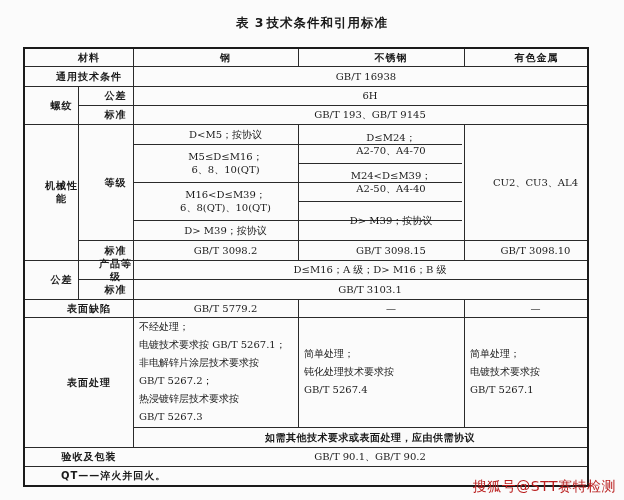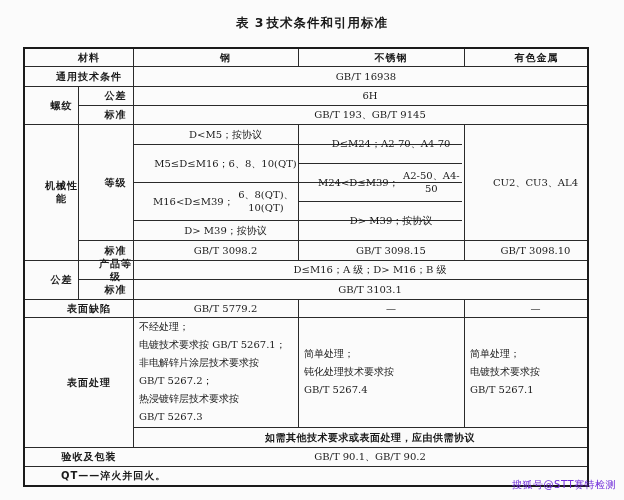--- a/index.html
+++ b/index.html
@@ -9,25 +9,25 @@
            font-family:"DejaVu Sans", sans-serif; font-weight:bold; font-size:12.5px; letter-spacing:1px; }
   .title .num { margin-right:2px; }
   .tbl { position:absolute; left:23px; top:47px; width:566px; height:440px;
          border:2px solid #1a1a1a; box-sizing:border-box; }
   .ln { position:absolute; background:#2a2a2a; }
   .h { height:1px; }
   .v { width:1px; }
   .c { position:absolute; display:flex; align-items:center; justify-content:center;
        font-size:10px; text-align:center; box-sizing:border-box; line-height:1.3;padding-left:20px; }
   .lbl { font-family:"DejaVu Sans", sans-serif; font-weight:bold; font-size:10px; letter-spacing:1px; }
-  .multi { flex-direction:row; }
+  .multi { flex-direction:column; }
   .left { align-items:flex-start; justify-content:center; text-align:left; padding-left:6px; flex-direction:column; }
   .left span { display:block; line-height:18px; }
   .watermark { position:absolute; right:8px; top:478px; font-family:"DejaVu Sans", sans-serif;
-               font-size:10px; color:#6d28d9; letter-spacing:0.5px; }
+               font-size:14px; color:#b91c1c; letter-spacing:0.5px; }
 </style>
 </head>
 <body>
 
 <div class="title">
   <span class="num">表 3</span><span>技术条件和引用标准</span>
 </div>
 
 <div class="tbl">
 
@@ -88,21 +88,21 @@
       <span>6、8(QT)、10(QT)</span>
   </div>
   <div class="c" style="left:108px;width:165px;top:171px;height:20px">D&gt; M39；按协议</div>
 
   <div class="c multi" style="left:273px;width:166px;top:75px;height:39px">
     <span>D≤M24；</span>
       <span>A2-70、A4-70</span>
   </div>
   <div class="c multi" style="left:273px;width:166px;top:114px;height:38px">
     <span>M24&lt;D≤M39；</span>
-      <span>A2-50、A4-50</span>
+      <span>A2-50、A4-40</span>
   </div>
   <div class="c" style="left:273px;width:166px;top:152px;height:39px">D&gt; M39；按协议</div>
 
   <div class="c" style="left:439px;right:0;top:75px;height:116px">CU2、CU3、AL4</div>
 
   <div class="c" style="left:108px;width:165px;top:191px;height:20px">GB/T 3098.2</div>
   <div class="c" style="left:273px;width:166px;top:191px;height:20px">GB/T 3098.15</div>
   <div class="c" style="left:439px;right:0;top:191px;height:20px">GB/T 3098.10</div>
 
   <div class="c lbl" style="left:0;width:53px;top:211px;height:39px">公差</div>

